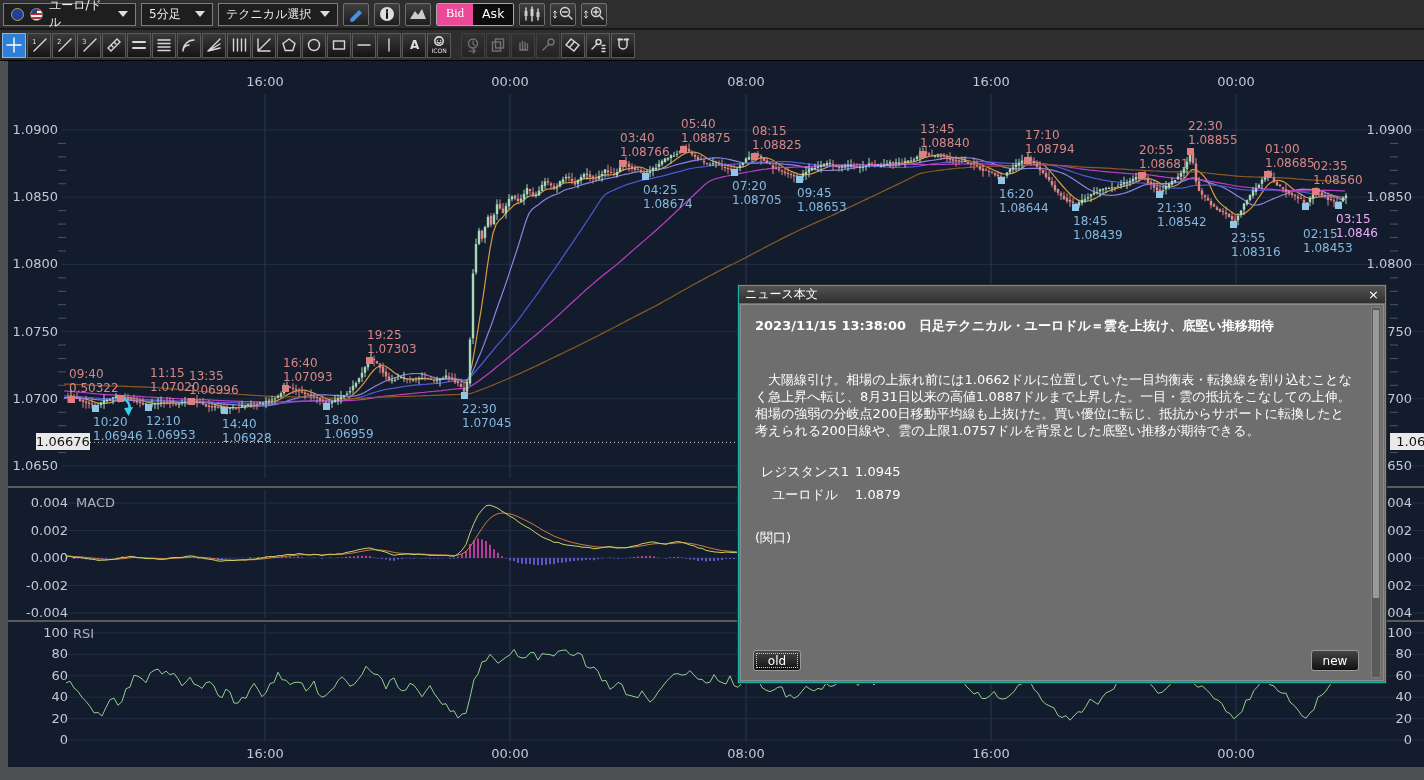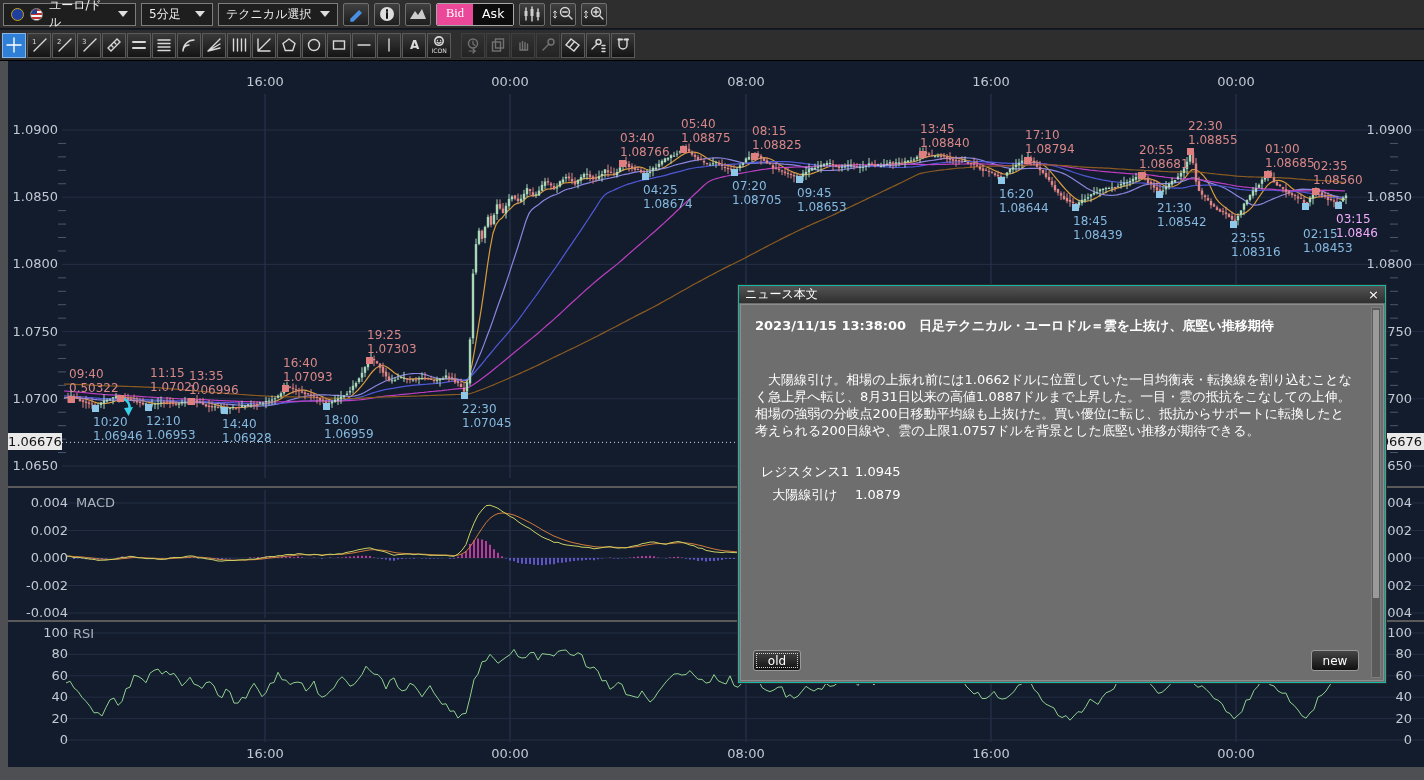--- a/index.html
+++ b/index.html
@@ -32,21 +32,21 @@
   
   .left-strip{position:absolute;left:0;top:61px;width:8px;height:706px;background:#4d4f52;z-index:4;}
   .bottom-strip{position:absolute;left:0;top:767px;width:100%;height:13px;background:#4d4f52;z-index:4;}
   .sep{position:absolute;left:0;width:100%;height:2px;background:#5a5a5a;z-index:3;}
   #plot{position:absolute;left:0;top:0;z-index:1;pointer-events:none;}
   .lbl{position:absolute;font-size:13px;color:#c3c9d4;z-index:2;white-space:nowrap;}
   .plabel{text-align:right;} .panel-lbl{position:absolute;font-size:13px;color:#a9b1bd;z-index:2;}
   .anno{position:absolute;font-size:12px;line-height:14px;white-space:nowrap;z-index:2;}
   .marker{position:absolute;width:7px;height:7px;z-index:2;}
   .pricebox{position:absolute;height:17px;background:#e9e9e9;color:#121212;font-size:13px;z-index:3;
-            display:flex;align-items:center;box-sizing:border-box;}
+            display:flex;align-items:center;box-sizing:border-box;margin-left:28px;}
   
   .popup{position:absolute;left:738px;top:285px;width:648px;height:398px;background:#6e6e6e;
          border:1px solid #14b8a6;outline:1px solid #2a2a2a;box-sizing:border-box;z-index:10;display:flex;flex-direction:column;}
   .popup-title{height:17px;background:linear-gradient(#535353,#2f2f2f);color:#fff;font-size:12px;
                display:flex;align-items:center;padding:0 6px;flex:none;}
   .popup-x{margin-left:auto;color:#fff;font-size:13px;line-height:13px;cursor:default;}
   .popup-body{flex:1;margin:1px;border:1px solid #8d8d8d;position:relative;background:#6e6e6e;
               padding:10px 30px 8px 14px;color:#fff;font-size:13px;overflow:hidden;}
   .headline{font-weight:bold;margin:2px 0 36px 0;}
   .ptext{line-height:17px;}
@@ -1704,25 +1704,26 @@
     </div>
     <div class="popup-body">
       <div class="headline">2023/11/15 13:38:00　日足テクニカル・ユーロドル＝雲を上抜け、底堅い推移期待</div>
       <div class="ptext">　大陽線引け。相場の上振れ前には1.0662ドルに位置していた一目均衡表・転換線を割り込むことなく急上昇へ転じ、8月31日以来の高値1.0887ドルまで上昇した。一目・雲の抵抗をこなしての上伸。相場の強弱の分岐点200日移動平均線も上抜けた。買い優位に転じ、抵抗からサポートに転換したと考えられる200日線や、雲の上限1.0757ドルを背景とした底堅い推移が期待できる。</div>
       <div class="levels" id="levels">
           <div class="level-row">
             <span class="level-label">レジスタンス1</span>
             <span class="level-value">1.0945</span>
           </div>
           <div class="level-row">
-            <span class="level-label">大陽線引け</span>
+            <span class="level-label">ユーロドル</span>
             <span class="level-value">1.0879</span>
             <span class="level-note"></span>
           </div>
         </div>
+      <div class="author">(関口)</div>
       <div class="sbar">
           <div class="sthumb"></div>
         </div>
       <div class="wbtn old">old</div>
       <div class="wbtn new">new</div>
     </div>
   </div>
 </div>
 
 </body></html>

